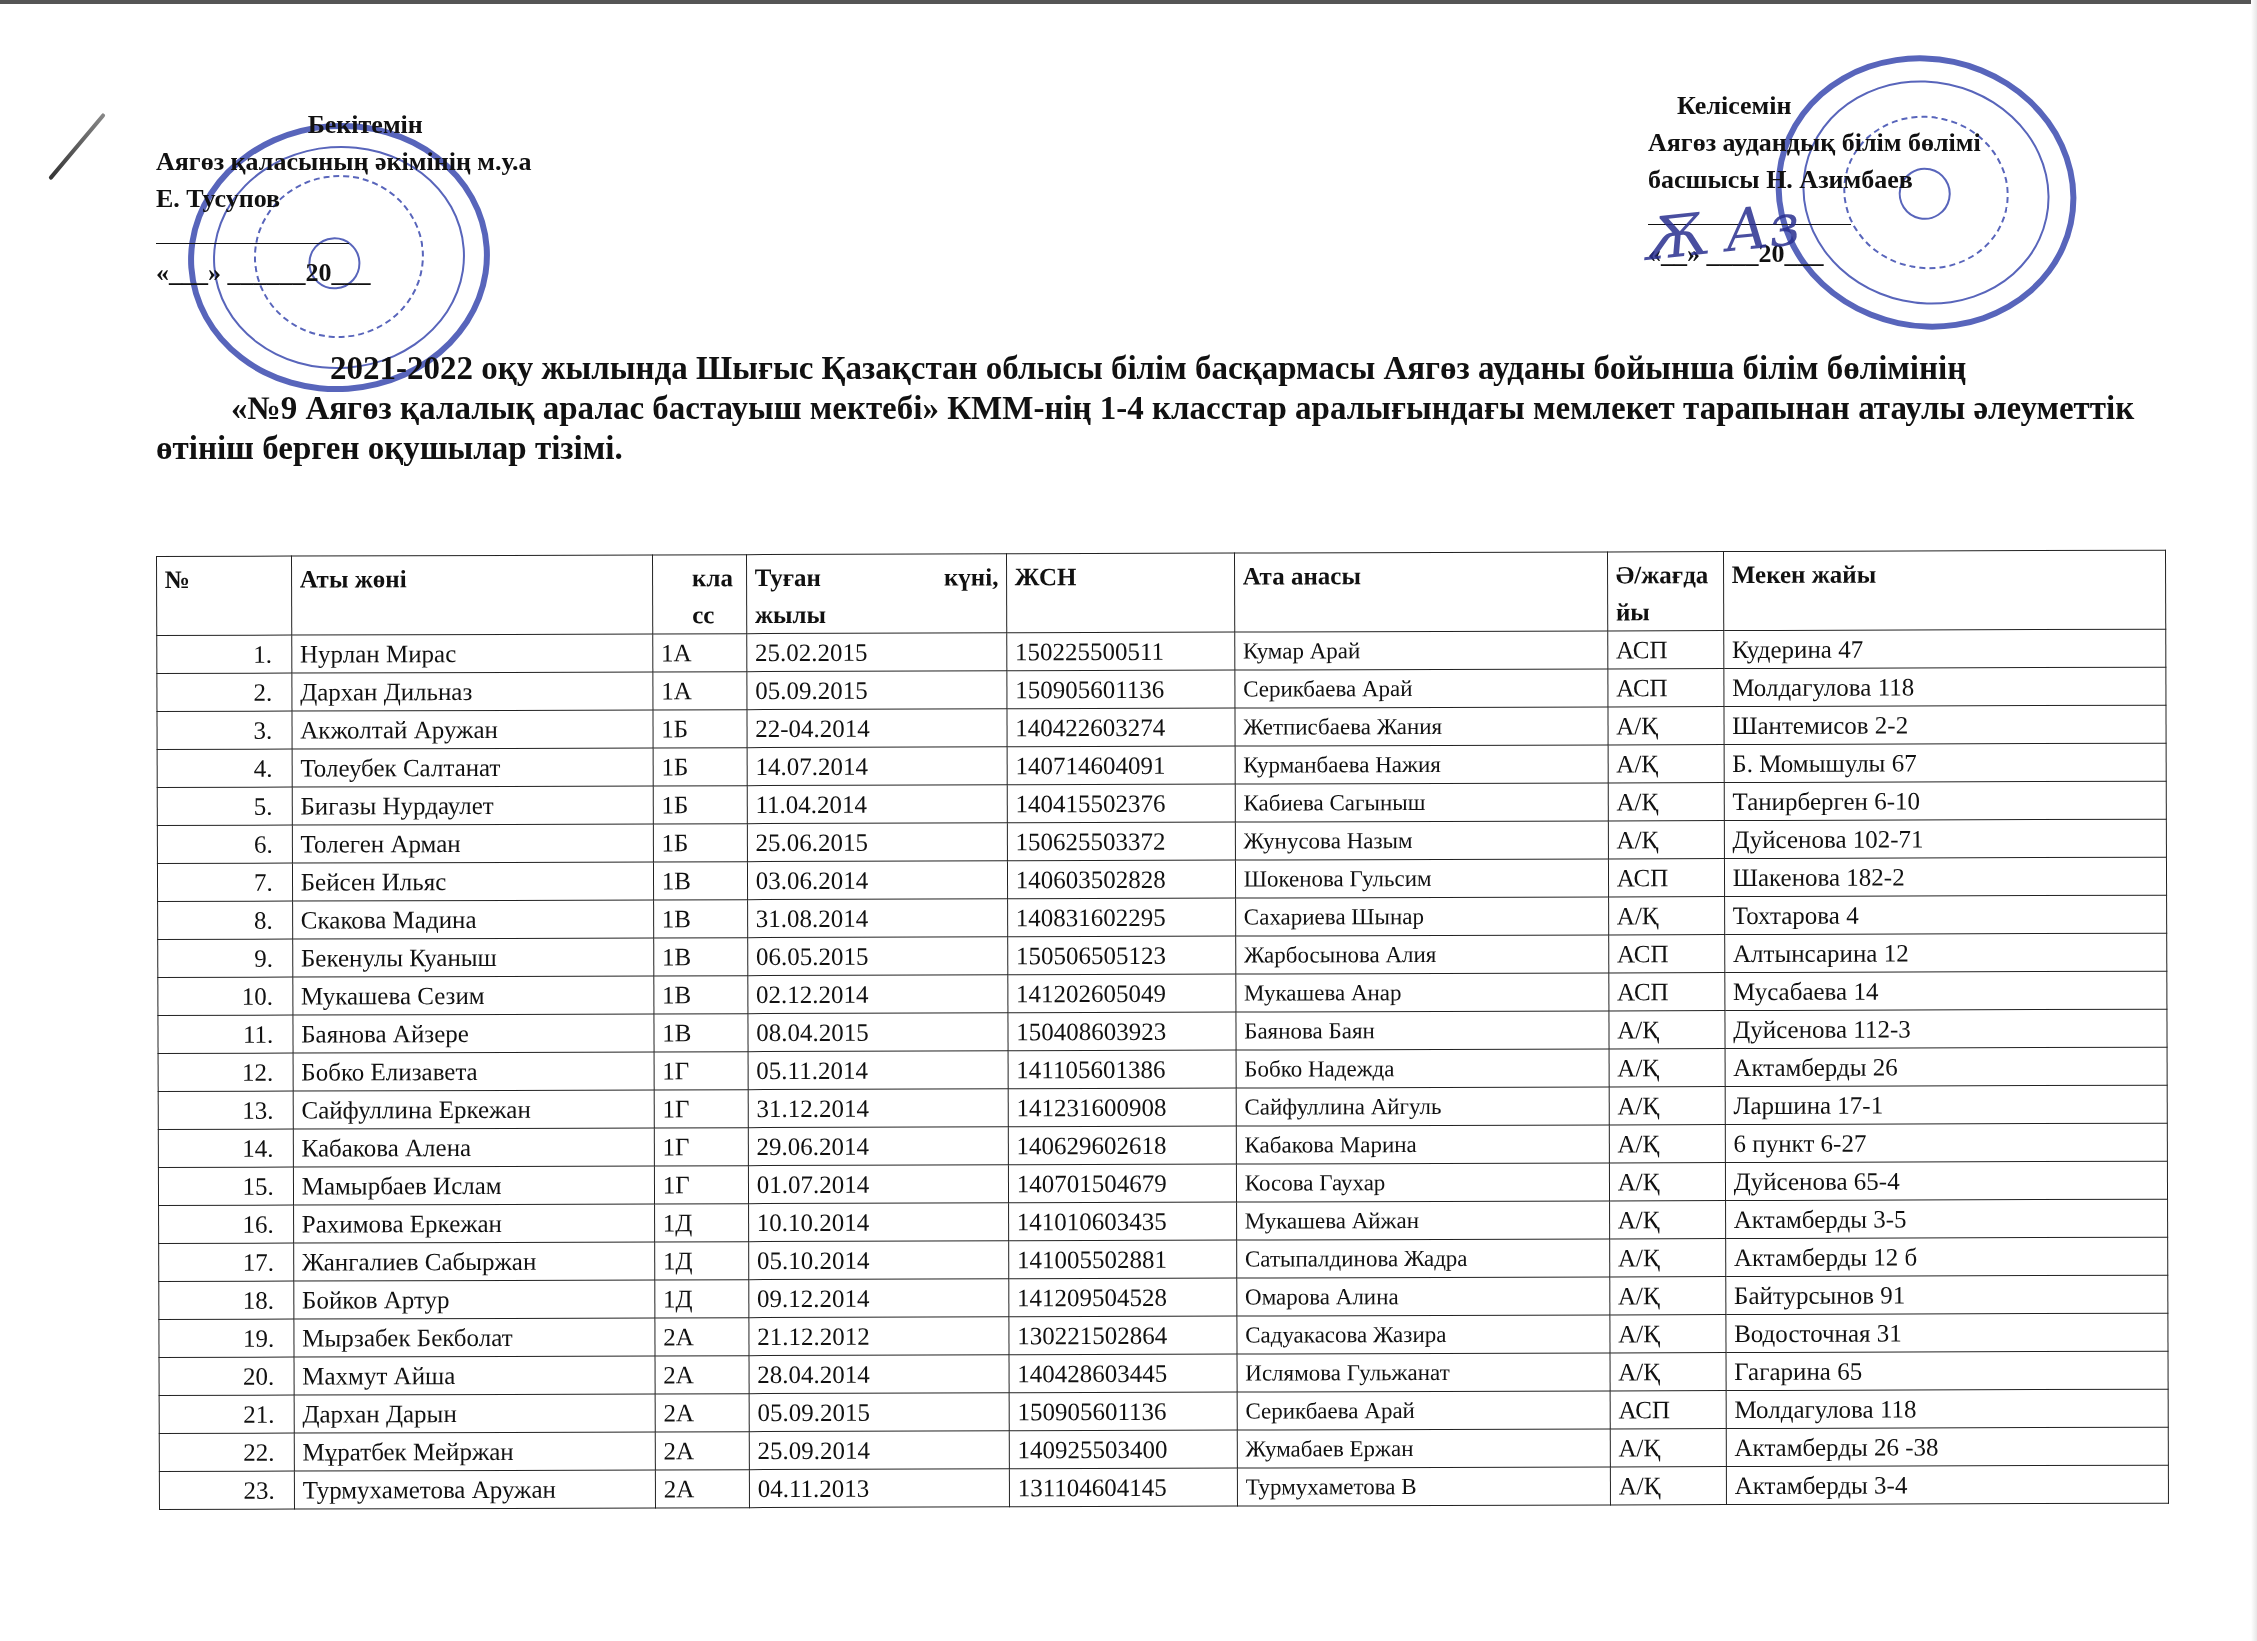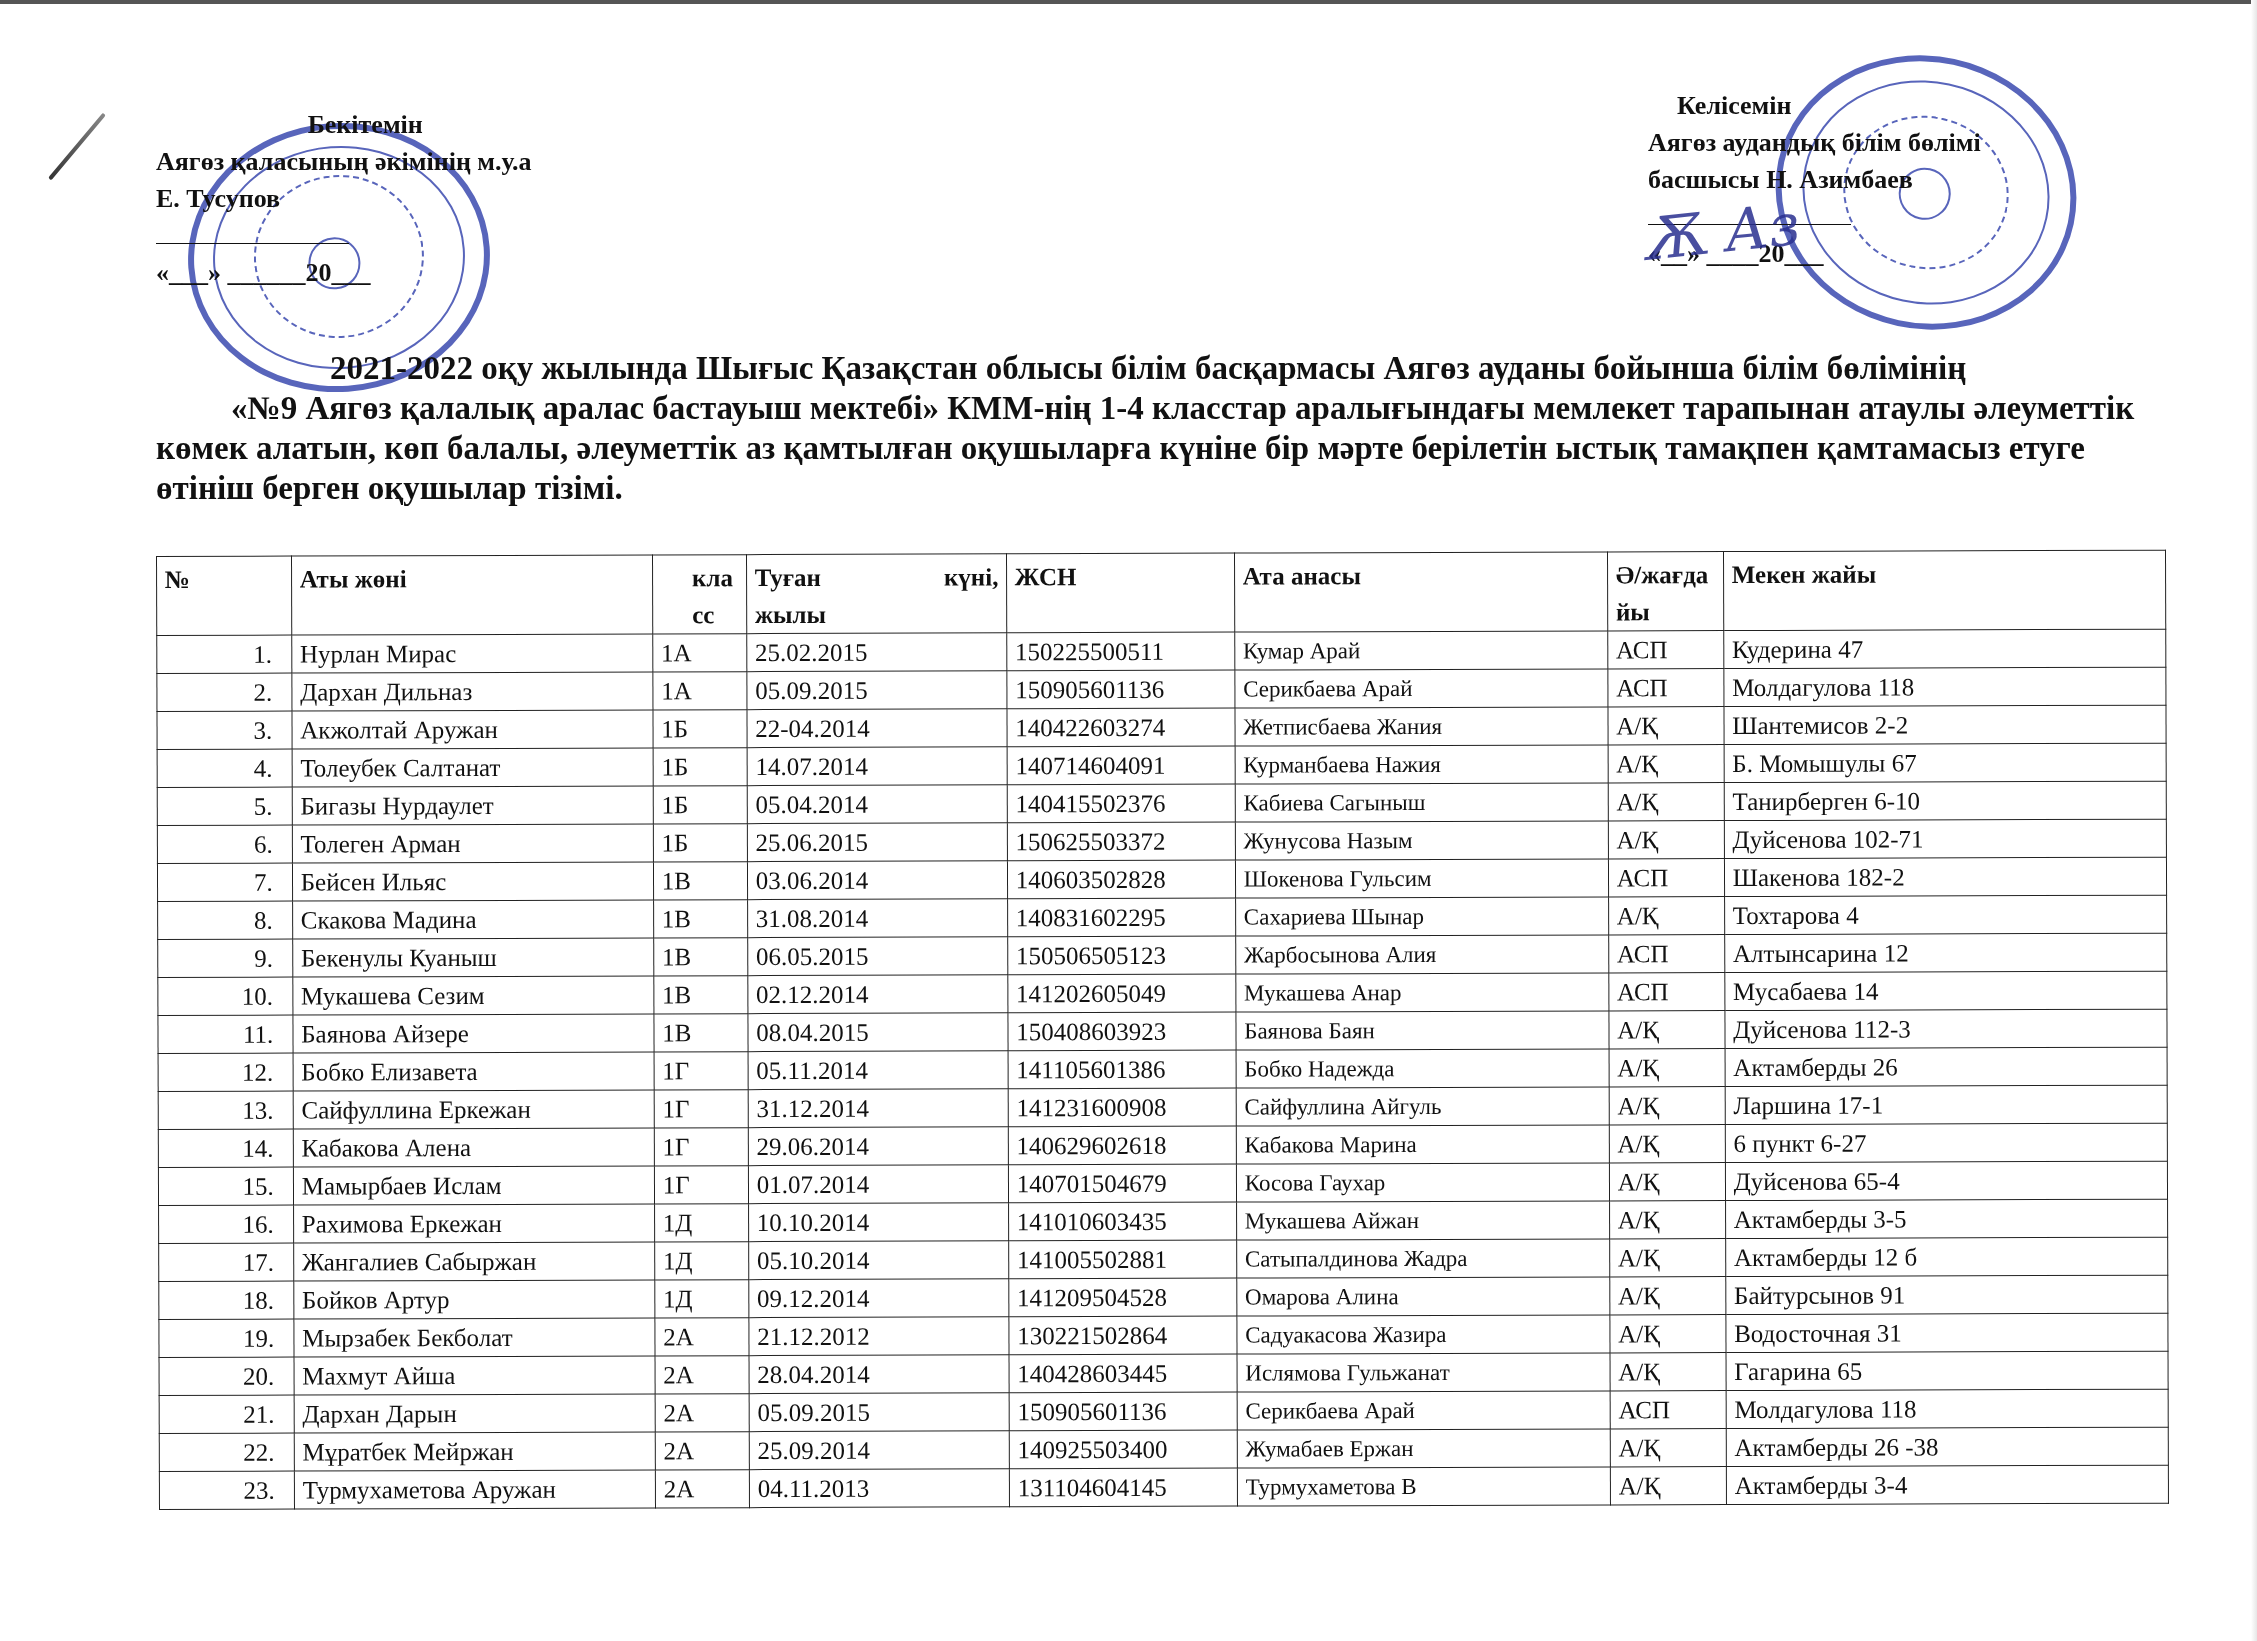--- a/index.html
+++ b/index.html
@@ -82,21 +82,20 @@
   <div>Аягөз аудандық білім  бөлімі</div>
   <div>басшысы Н. Азимбаев</div>
   <div style="height:37px;"><span class="sigline" style="width:203px;"></span></div>
   <div>«__» ____20___</div>
 </div>
 <div class="signature">Ѫ Аз</div>
 
 <div class="intro">
   <div class="l1">2021-2022 оқу жылында Шығыс Қазақстан облысы білім басқармасы Аягөз ауданы бойынша білім бөлімінің</div>
   <div class="l2">«№9 Аягөз қалалық аралас бастауыш мектебі»  КММ-нің 1-4 класстар аралығындағы мемлекет тарапынан атаулы әлеуметтік</div>
-  <div>көмек алатын, көп балалы, әлеуметтік аз қамтылған оқушыларға күніне бір мәрте берілетін ыстық тамақпен қамтамасыз етуге</div>
   <div>өтініш берген оқушылар тізімі.</div>
 </div>
 
 <table class="list">
   <colgroup>
     <col style="width:135px">
     <col style="width:361px">
     <col style="width:94px">
     <col style="width:260px">
     <col style="width:228px">
@@ -160,21 +159,21 @@
         <td>14.07.2014</td>
         <td class="iin">140714604091</td>
         <td class="parent">Курманбаева Нажия</td>
         <td>А/Қ</td>
         <td>Б. Момышулы 67</td>
       </tr>
       <tr>
         <td class="num">5.</td>
         <td>Бигазы Нурдаулет</td>
         <td>1Б</td>
-        <td>05.04.2014</td>
+        <td>11.04.2014</td>
         <td class="iin">140415502376</td>
         <td class="parent">Кабиева Сагыныш</td>
         <td>А/Қ</td>
         <td>Танирберген 6-10</td>
       </tr>
       <tr>
         <td class="num">6.</td>
         <td>Толеген Арман</td>
         <td>1Б</td>
         <td>25.06.2015</td>

